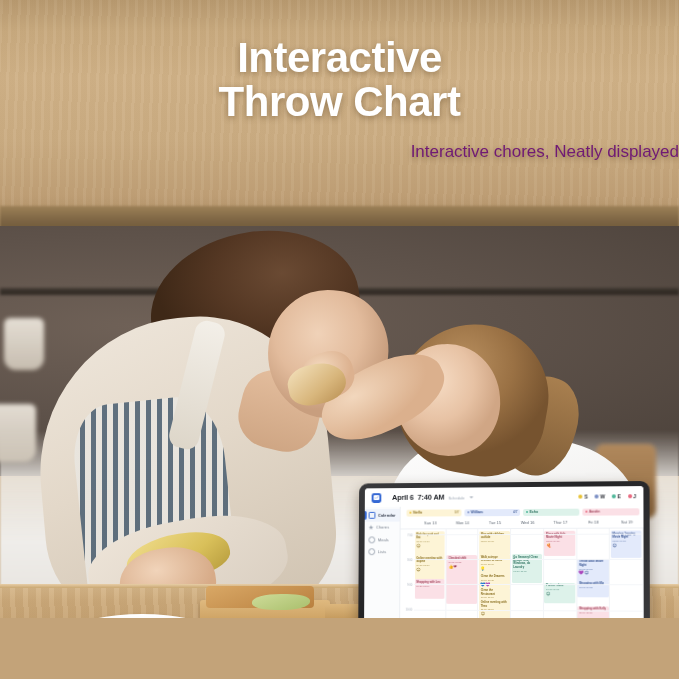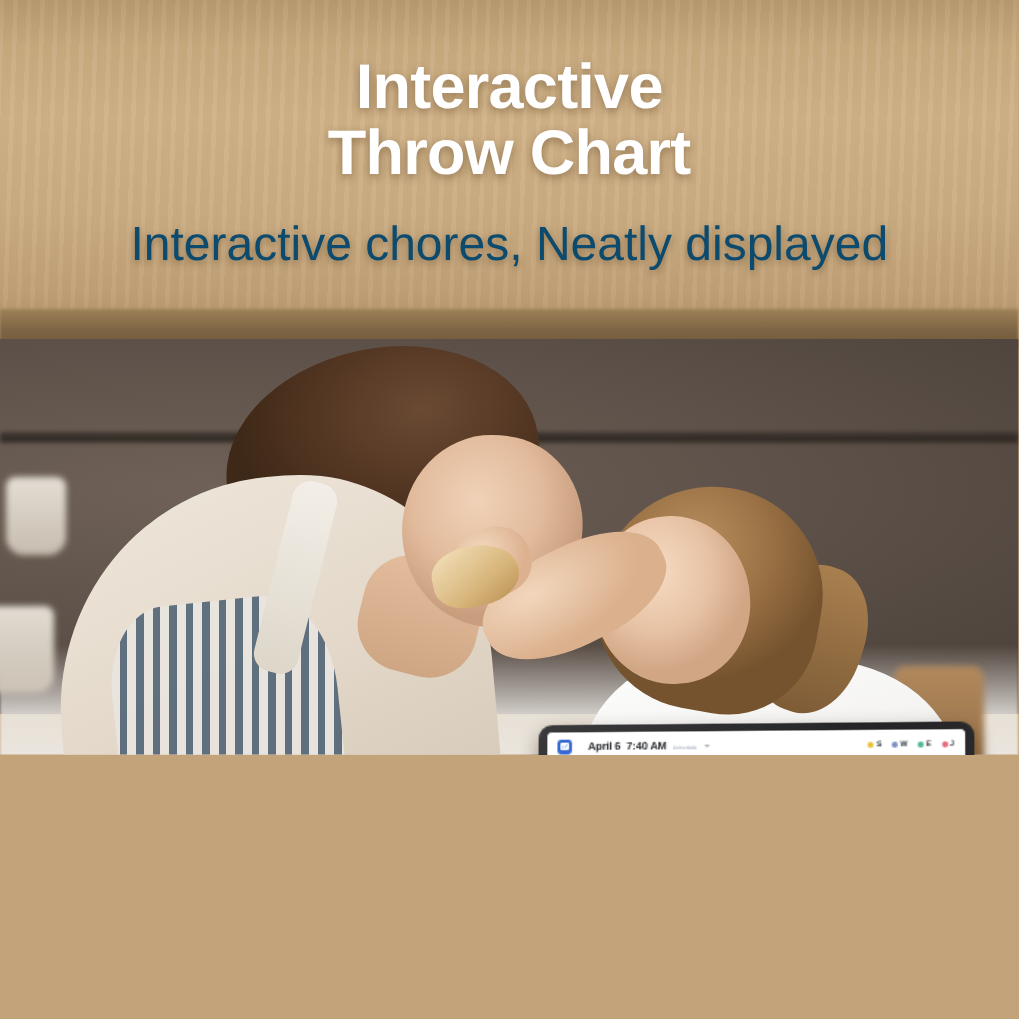--- a/index.html
+++ b/index.html
@@ -1,21 +1,21 @@
 <!DOCTYPE html>
 <html><head>
 <meta charset="utf-8">
 <style>
   html,body{margin:0;padding:0;}
   body{
     width:679px;height:679px;overflow:hidden;
     font-family:"Liberation Sans","DejaVu Sans",sans-serif;
     background:#c3a379;
   }
-  #stage{position:relative;width:679px;height:503px;overflow:hidden;}
+  #stage{position:relative;width:679px;height:618px;overflow:hidden;}
 
   
   .photo{position:absolute;inset:0;}
 
   
   .wall-top{
     position:absolute;left:0;top:0;width:679px;height:228px;
     background:
       linear-gradient(180deg,#b89a70 0%,#c9ab80 14%,#d0b288 34%,#cbad83 62%,#c0a077 86%,#a98c63 100%);
   }
@@ -193,22 +193,22 @@
 
   
   .headline{
     position:absolute;left:0;top:36px;width:679px;text-align:center;
     color:#ffffff;line-height:1.04;letter-spacing:-0.5px;
     font-weight:700;font-size:42px;
     text-shadow:0 2px 6px rgba(80,55,25,.45);
   }
   .headline .l2{display:block;}
   .subhead{
-    position:absolute;left:0;top:141px;width:679px;text-align:center;
-    color:#0c4a6e;font-size:32px;font-weight:400;line-height:1.35;
+    position:absolute;left:0;top:141px;width:679px;text-align:right;
+    color:#701a75;font-size:17px;font-weight:400;line-height:1.35;
     text-shadow:0 2px 5px rgba(80,55,25,.45);
   }
   .subhead .s2{display:block;}
 
   
   #tablet{
     position:absolute;left:356px;top:482px;width:292px;height:172px;
     border-radius:9px;
     background:linear-gradient(150deg,#3a3a3c 0%,#242426 40%,#3d3d40 100%);
     box-shadow:0 6px 14px rgba(50,32,12,.45);

